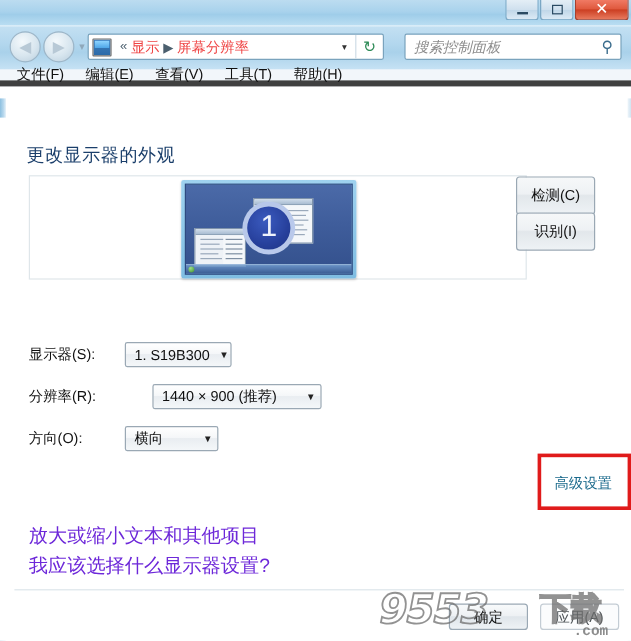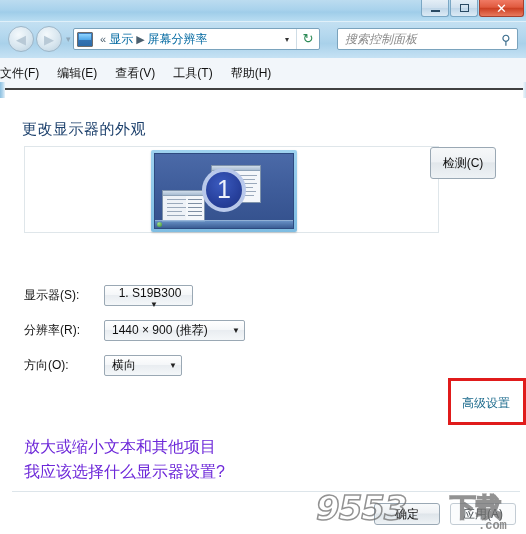--- a/index.html
+++ b/index.html
@@ -152,21 +152,21 @@
     color: #1f1f1f;
     white-space: nowrap;
     flex: 1 1 auto;
     overflow: hidden;
   }
   .crumb-chev {
     color: #4b5f6e;
     font-size: 11px;
     margin: 0 3px;
   }
-  .crumb { color: #0369a1; }
+  .crumb { color: #ef4444; }
   .addr-drop {
     flex: 0 0 auto;
     width: 18px;
     text-align: center;
     color: #333;
     font-size: 8px;
   }
   .addr-refresh {
     flex: 0 0 auto;
     width: 22px;
@@ -201,25 +201,26 @@
     width: 22px;
     text-align: center;
     color: #3a6c8c;
     font-size: 13px;
   }
 
   
   #menubar {
     position: absolute;
     left: 0; top: 58px;
-    width: 526px; height: 32px;
+    width: 526px; height: 14px;
     background: #f2f6fa;
-    border-bottom: 2px solid #404040;
+    border-bottom: 5px solid #404040;
     display: flex;
     align-items: center;
+    padding-left: 14px;
     box-sizing: border-box;
   }
   .menuitem {
     font-size: 12px;
     color: #111;
     margin-right: 18px;
     white-space: nowrap;
   }
 
   
@@ -383,23 +384,23 @@
     font-size: 12px;
     color: #0f0f0f;
     white-space: nowrap;
   }
   .combo .caret {
     font-size: 8px;
     color: #222;
     margin-left: 8px;
   }
   #row-display { top: 187px; }
-  #row-display .combo { width: 89px; flex-direction: column; }
+  #row-display .combo { width: 89px; }
   #row-resolution { top: 222px; }
-  #row-resolution .combo { width: 141px; }
+  #row-resolution .combo { width: 141px; margin-left: 23px; }
   #row-orientation { top: 257px; justify-content: flex-end; }
   #row-orientation .combo { width: 78px; }
 
   
   #adv-link {
     position: absolute;
     right: 16px; top: 297px;
     font-size: 12px;
     color: #1b6a8c;
     white-space: nowrap;
@@ -591,20 +592,21 @@
           <div id="badge">1</div>
 
           <div id="taskbar">
             <div id="startorb"></div>
           </div>
         </div>
       </div>
     </div>
 
     <div class="side-btn" id="btn-detect">检测(C)</div>
+    <div class="side-btn" id="btn-identify">识别(I)</div>
 
     <div class="form-row" id="row-display">
       <span class="form-label">显示器(S):</span>
       <div class="combo">
         <span>1. S19B300</span>
         <span class="caret">▼</span>
       </div>
     </div>
 
     <div class="form-row" id="row-resolution">

